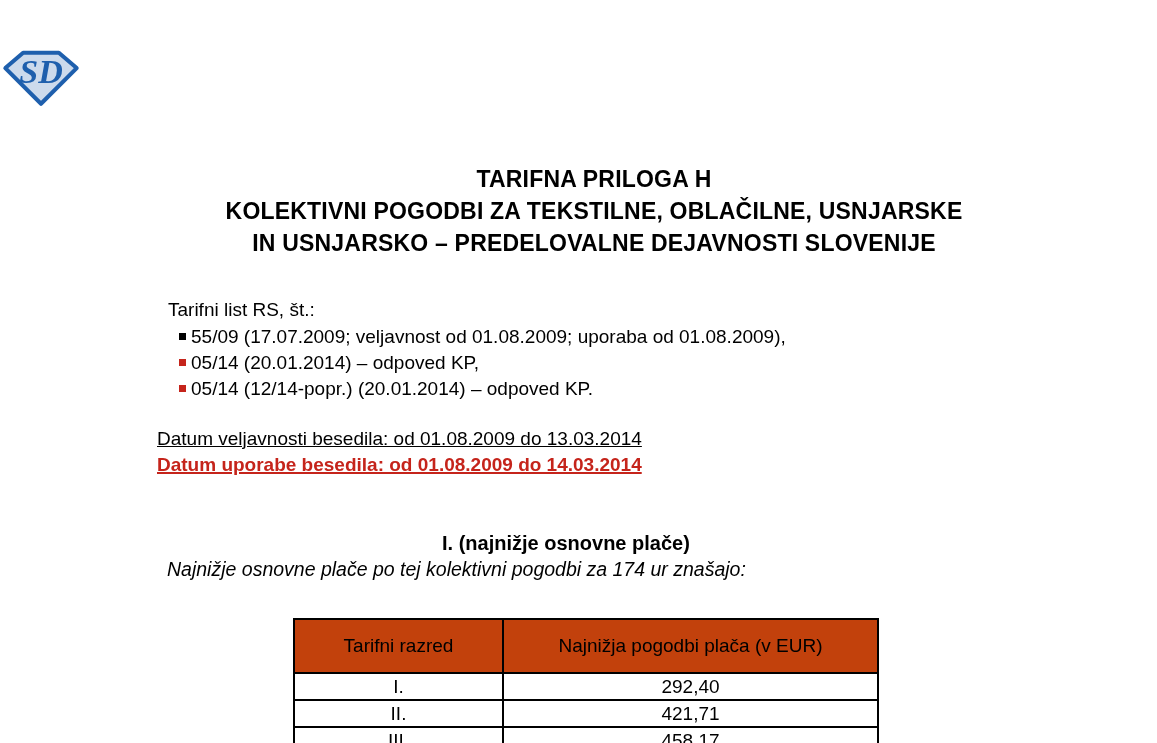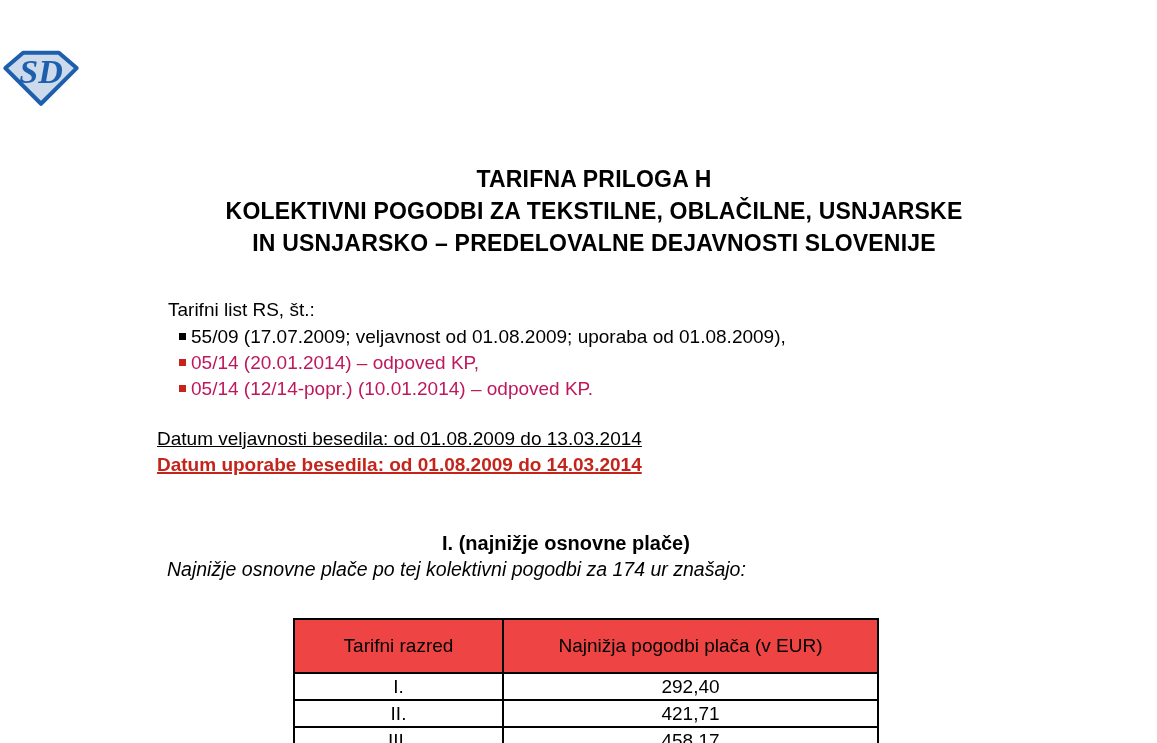--- a/index.html
+++ b/index.html
@@ -29,21 +29,21 @@
   
   .gazette-heading { left: 168px; top: 297px; font-size: 19px; line-height: 26px; }
   .gazette-list { left: 179px; top: 324px; font-size: 19px; }
   .gazette-item { position: relative; height: 26px; line-height: 26px; white-space: nowrap; }
   .gazette-item .bullet {
     position: absolute; left: 0; top: 9px;
     width: 7px; height: 7px; background: #000000;
     display: inline-block;
   }
   .gazette-item .itm-text { margin-left: 12px; }
-  .gazette-item.red { color: #be185d; }
+  .gazette-item.red { color: #000000; }
   .gazette-item.red .bullet { background: #c5241b; }
 
   
   .validity-block { left: 157px; top: 426px; font-size: 19px; line-height: 26px; white-space: nowrap; }
   .validity-line { text-decoration: underline; }
   .usage-line {
     color: #c5241b; font-weight: bold;
     text-decoration: underline;
     text-decoration-thickness: 2px;
   }
@@ -61,21 +61,21 @@
     font-size: 19px;
   }
   table.salary td, table.salary th {
     border: 2px solid #000000;
     text-align: center;
     vertical-align: middle;
     padding: 0;
     font-weight: normal;
   }
   table.salary th {
-    background: #ef4444;
+    background: #c2410c;
     height: 52px;
   }
   table.salary td { height: 25px; }
   td.salary-val { font-weight: bold; }
 </style>
 </head>
 <body>
 
 <div class="abs logo">
   <svg width="82" height="60" viewBox="0 0 100 74">
@@ -96,21 +96,21 @@
   <div class="gazette-item">
     <span class="bullet"></span>
     <span class="itm-text">55/09 (17.07.2009; veljavnost od 01.08.2009; uporaba od 01.08.2009),</span>
   </div>
   <div class="gazette-item red">
     <span class="bullet"></span>
     <span class="itm-text">05/14 (20.01.2014) – odpoved KP,</span>
   </div>
   <div class="gazette-item red">
     <span class="bullet"></span>
-    <span class="itm-text">05/14 (12/14-popr.) (10.01.2014) – odpoved KP.</span>
+    <span class="itm-text">05/14 (12/14-popr.) (20.01.2014) – odpoved KP.</span>
   </div>
 </div>
 
 <div class="abs validity-block">
   <div class="validity-line">Datum veljavnosti besedila: od 01.08.2009 do 13.03.2014</div>
   <div class="usage-line">Datum uporabe besedila: od 01.08.2009 do 14.03.2014</div>
 </div>
 
 <div class="abs section-heading">I. (najnižje osnovne plače)</div>
 <div class="abs section-intro">Najnižje osnovne plače po tej kolektivni pogodbi za 174 ur znašajo:</div>

